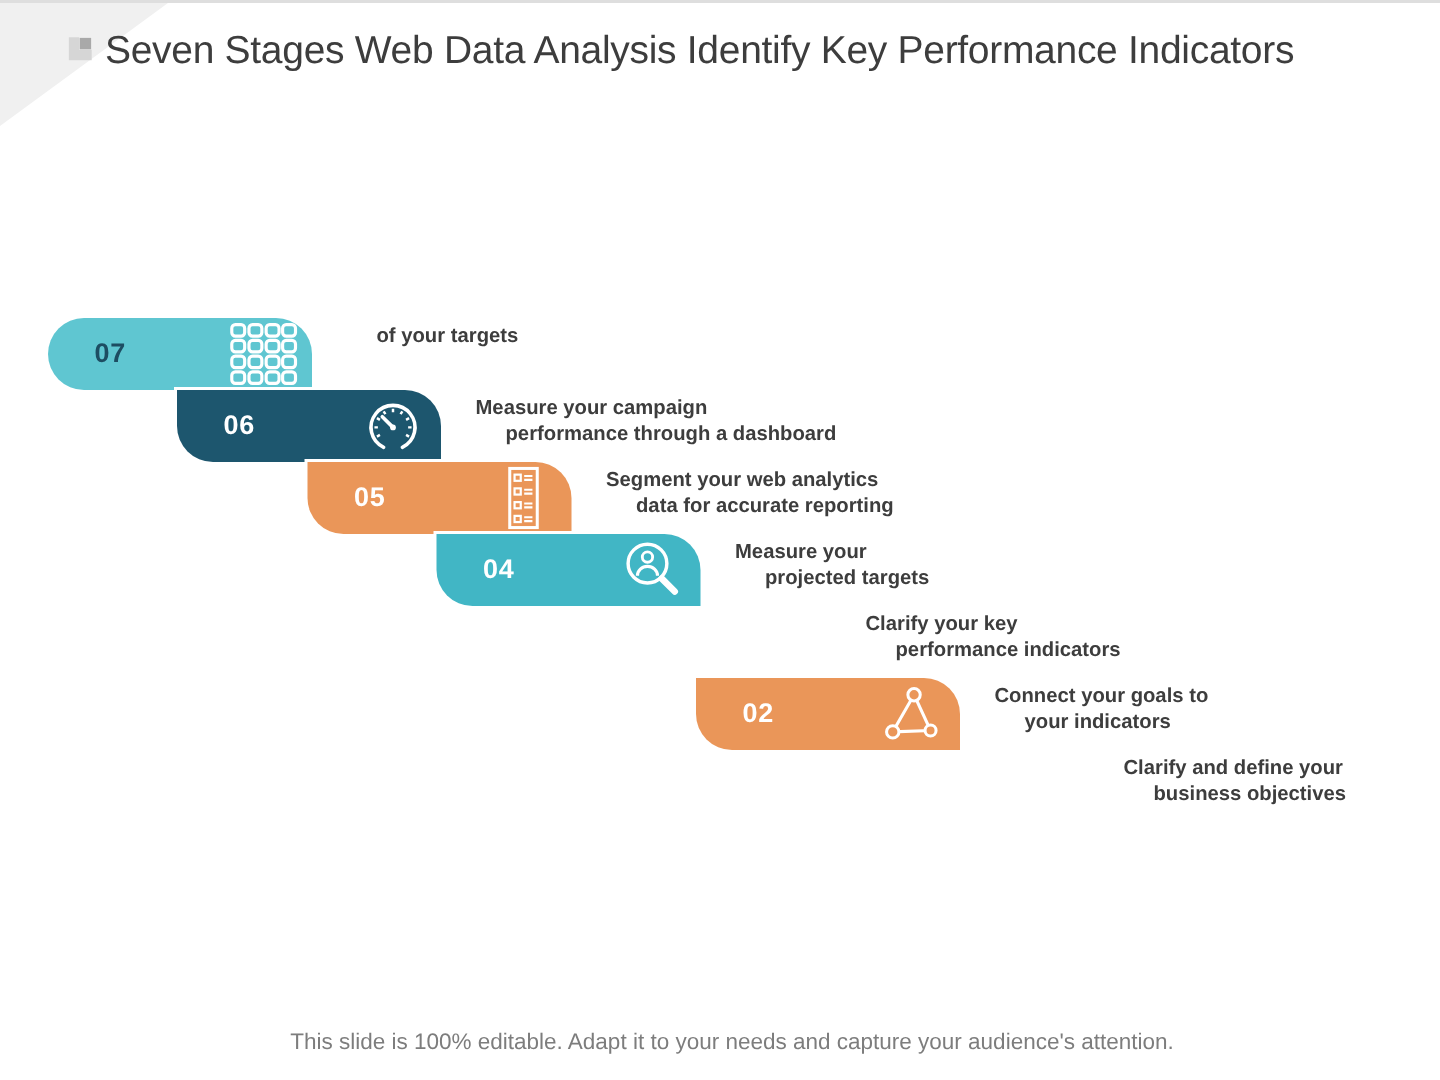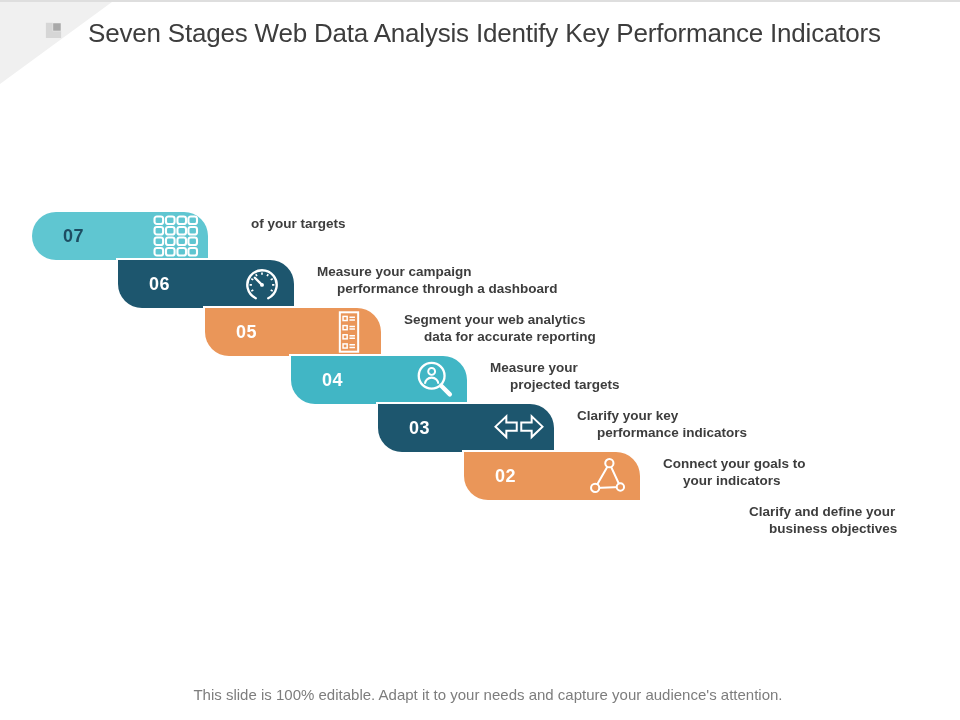--- a/index.html
+++ b/index.html
@@ -6,21 +6,21 @@
   .slide {
     position:relative; width:960px; height:720px; background:#ffffff;
     overflow:hidden; font-family:"Liberation Sans", sans-serif;
     border-top:2px solid #dedede; box-sizing:border-box;
   }
   .corner-triangle {
     position:absolute; left:0; top:0; width:112px; height:82px;
     background:#f0f0f0;
     clip-path:polygon(0 0, 100% 0, 0 100%);
   }
-  .title-row { position:absolute; left:38px; top:16px; display:flex; gap:22px; }
+  .title-row { position:absolute; left:38px; top:16px; display:flex; align-items:center; gap:4px; }
   .title-glyph { width:28px; height:28px; flex:0 0 auto; }
   .page-title { font-size:26px; color:#3d3d3d; letter-spacing:-0.2px; white-space:nowrap; }
 
   .stage { position:absolute; width:928px; height:48px; }
   .s0 { left:32px;  top:210px; }
   .s1 { left:118px; top:258px; }
   .s2 { left:205px; top:306px; }
   .s3 { left:291px; top:354px; }
   .s4 { left:378px; top:402px; }
   .s5 { left:464px; top:450px; }
@@ -159,29 +159,20 @@
         </svg>
       </span>
     </div>
     <div class="label">
       <div>Measure your</div>
       <div class="l2">projected targets</div>
     </div>
   </div>
 
   <div class="stage s4">
-    <div class="bar" style="background: rgb(29, 86, 110);">
-      <span class="icon" style="left:113px; width:56px;">
-        <svg width="54" height="38" viewBox="0 0 58 42" fill="none" stroke="#ffffff" stroke-width="2.2" stroke-linejoin="miter">
-          <path d="M26.5 15 H15 V8 L3 19.5 L15 31 V24 H26.5 Z"></path>
-          <path d="M31.5 15 H43 V8 L55 19.5 L43 31 V24 H31.5 Z"></path>
-        </svg>
-      </span>
-      <span class="num">03</span>
-    </div>
     <div class="label">
       <div>Clarify your key</div>
       <div class="l2">performance indicators</div>
     </div>
   </div>
 
   <div class="stage s5">
     <div class="bar" style="background: rgb(234, 150, 89);">
       <span class="num">02</span>
       <span class="icon">

